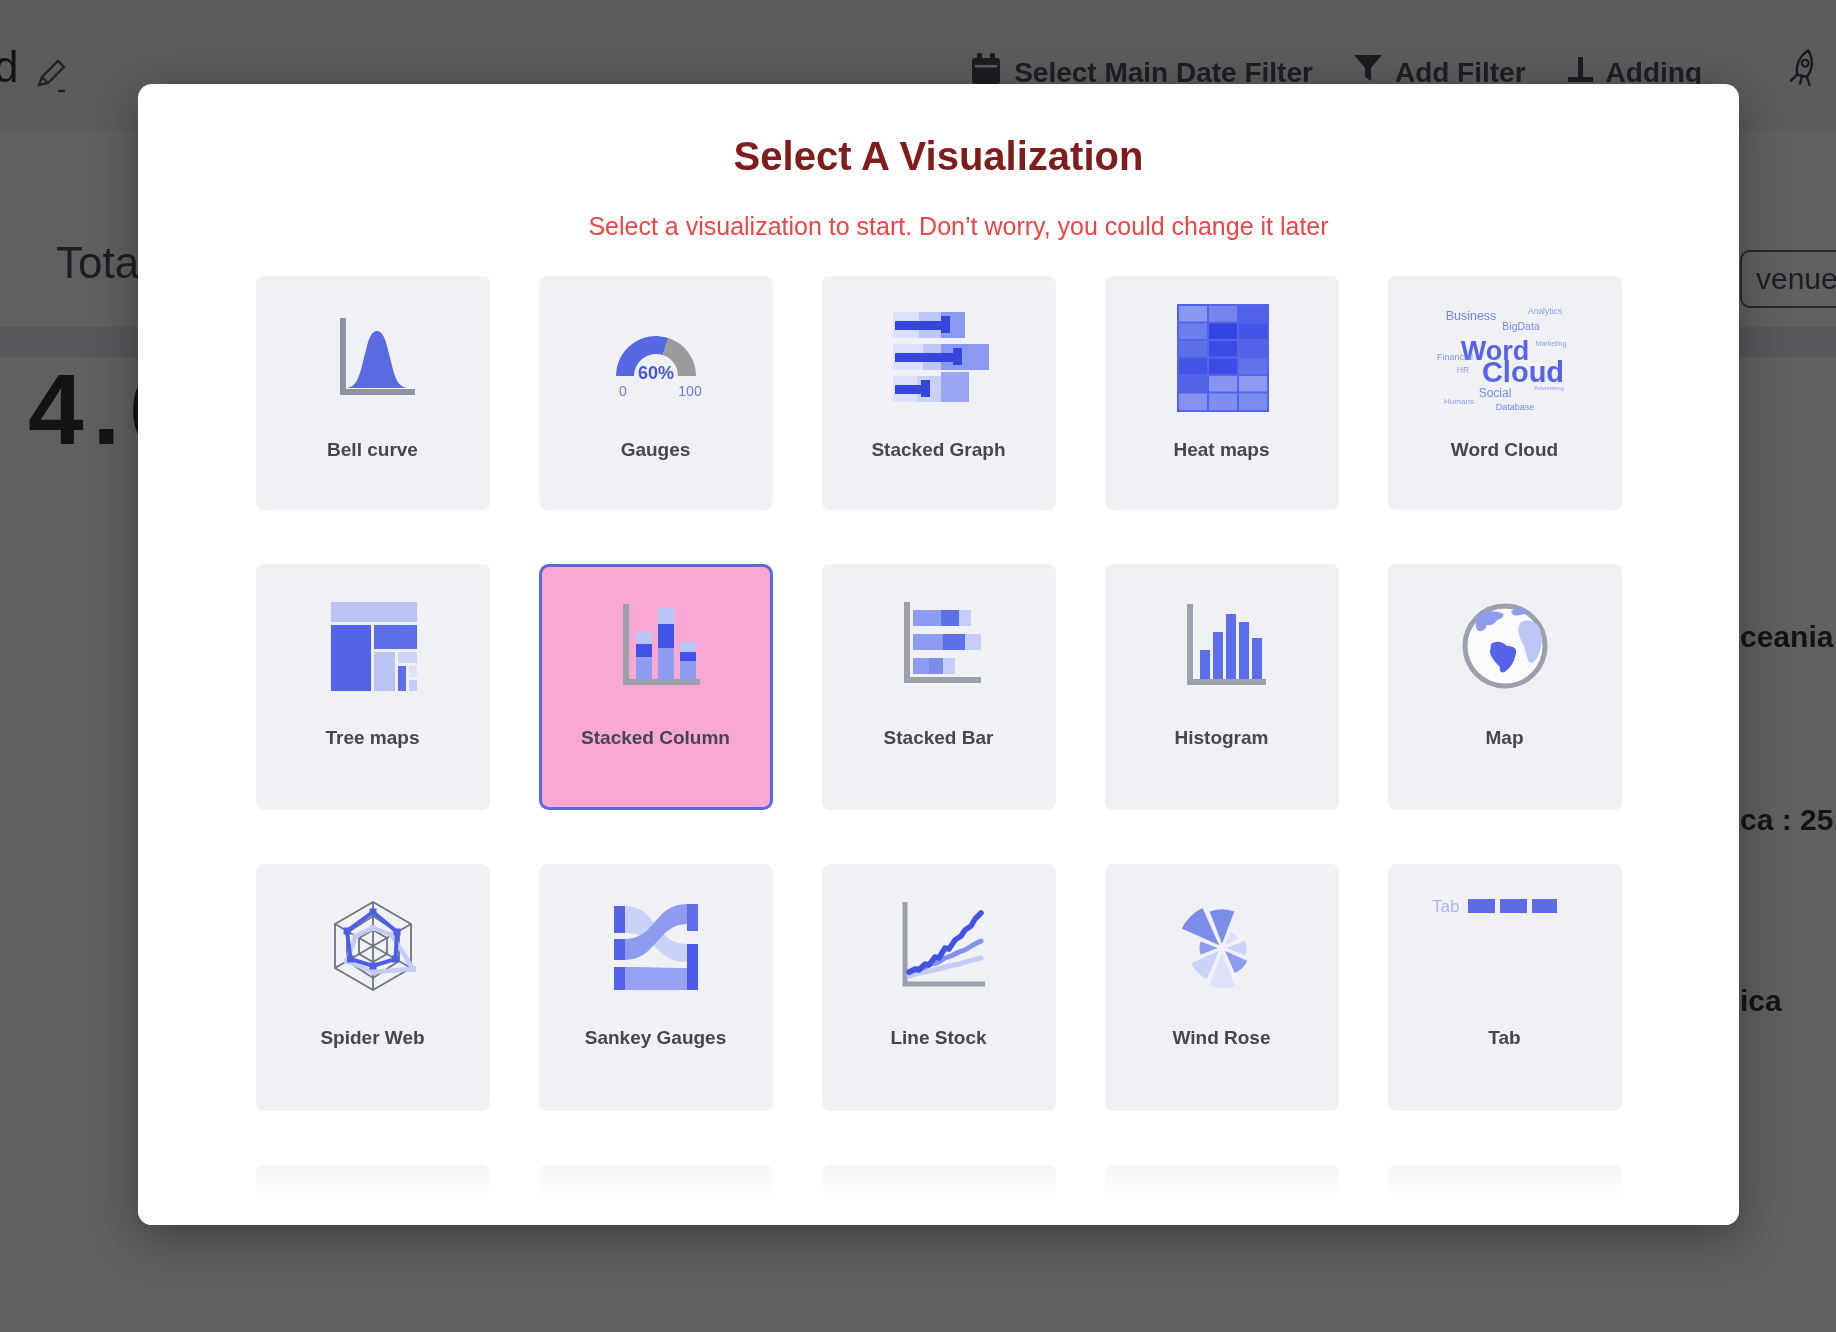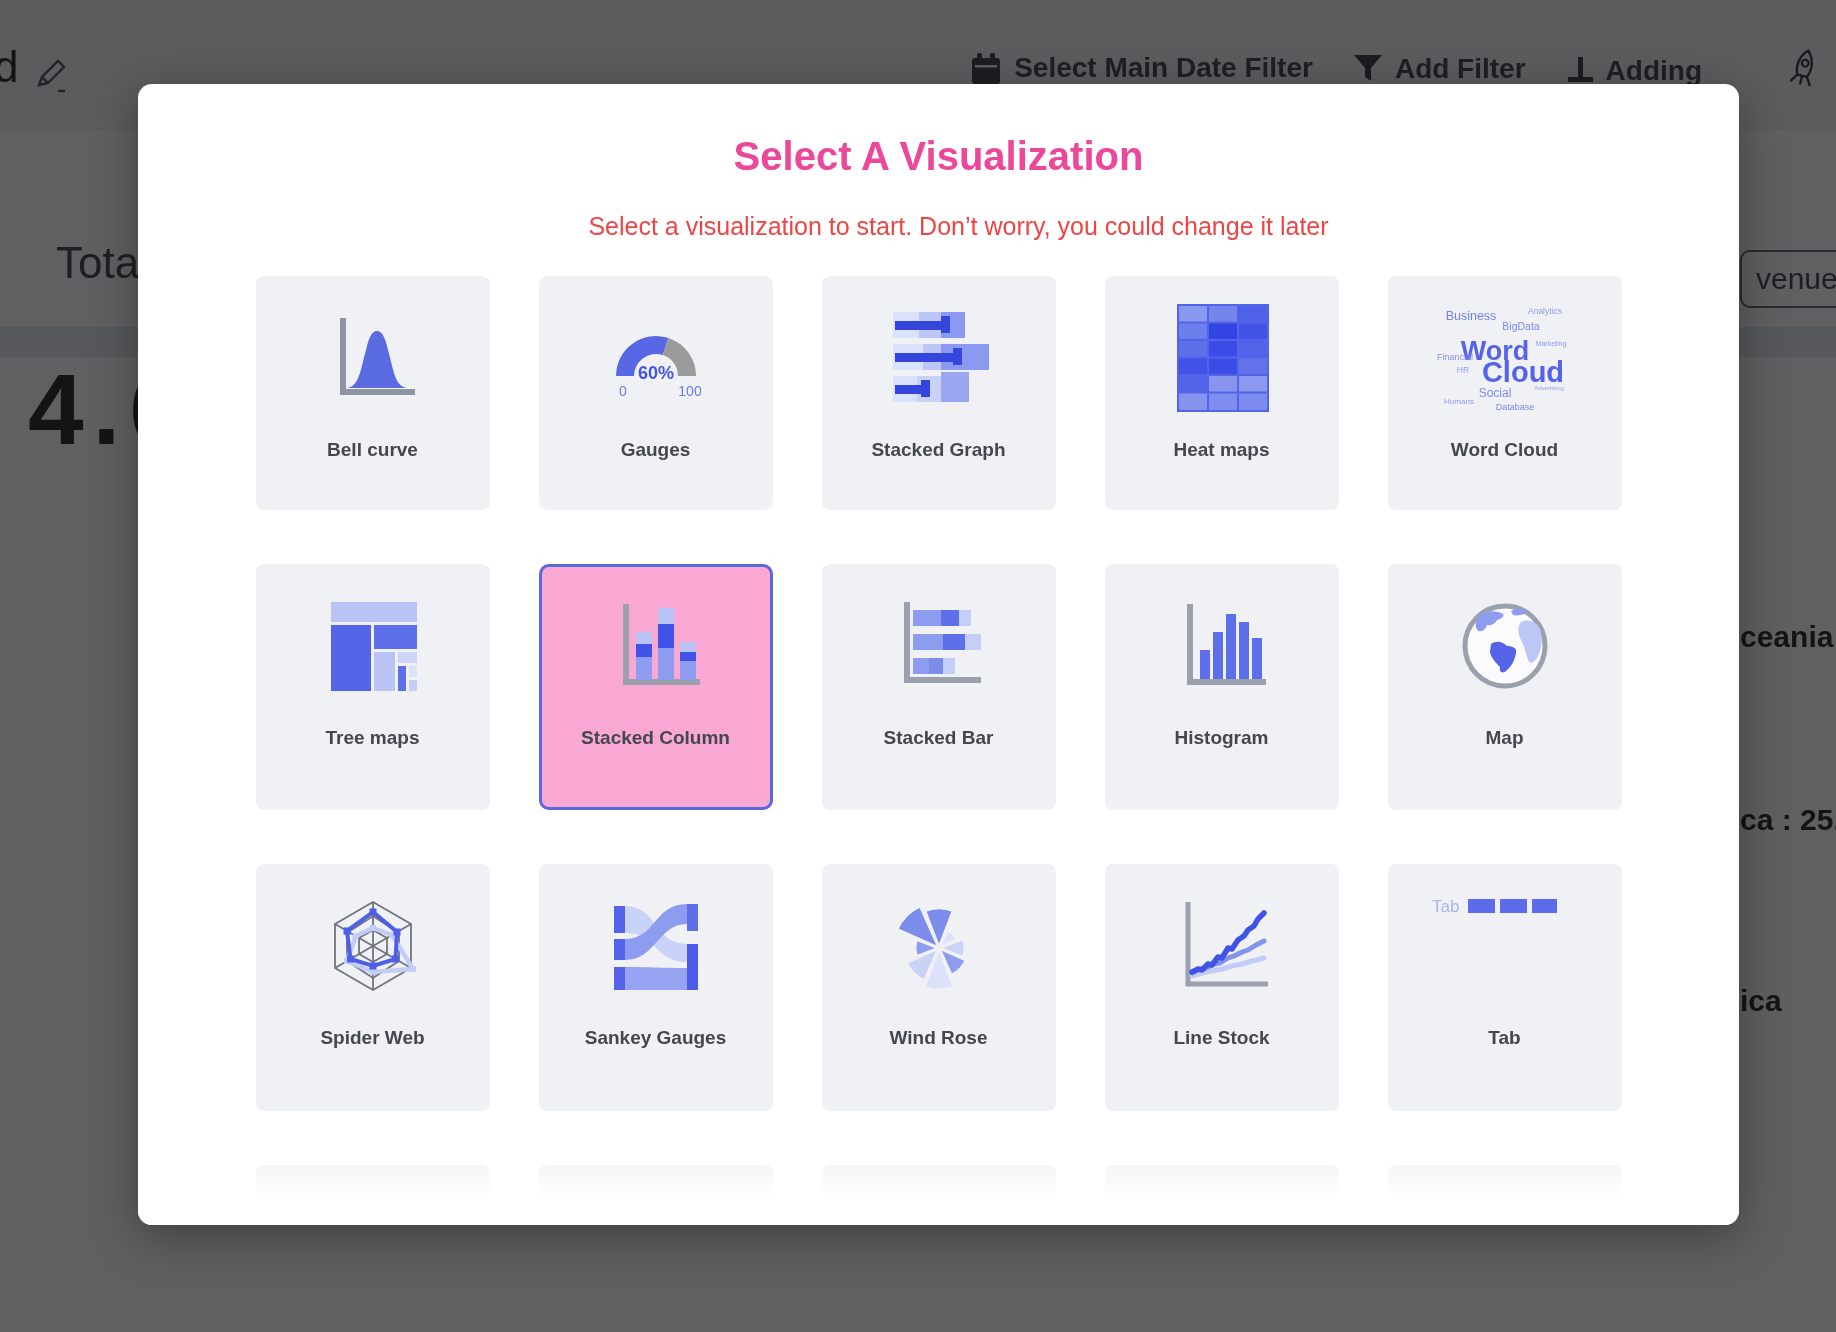--- a/index.html
+++ b/index.html
@@ -6,38 +6,38 @@
   html,body { width:1836px; height:1332px; }
   body { font-family: "Liberation Sans", sans-serif; }
   .screen { position:relative; width:1836px; height:1332px; overflow:hidden; background:#fff; }
 
   
   .bg-page { position:absolute; inset:0; background:#fff; }
   .bg-header { position:absolute; left:0; top:0; width:1836px; height:130px; background:#f1f3f4; }
   .bg-title { position:absolute; left:-6px; top:42px; font-size:44px; color:#202124; }
   .pencil-icon { position:absolute; left:34px; top:58px; }
   .bg-toolbar { position:absolute; right:14px; top:48px; display:flex; align-items:center; gap:14px; }
-  .tb-item { display:flex; gap:12px; font-size:28px; font-weight:bold; color:#3c4043; white-space:nowrap; cursor:pointer; }
+  .tb-item { display:flex; align-items:center; gap:12px; font-size:28px; font-weight:bold; color:#3c4043; white-space:nowrap; cursor:pointer; }
   .tb-sep { width:12px; }
   .bg-kpi-label { position:absolute; left:56px; top:238px; font-size:44px; color:#3f4247; }
   .bg-kpi-value { position:absolute; left:28px; top:352px; font-size:100px; font-weight:bold; letter-spacing:9px; color:#202124; }
   .bg-strip { position:absolute; left:0; top:327px; width:1836px; height:30px; background:#e4e6ea; }
   .bg-chip { position:absolute; left:1740px; top:250px; width:120px; height:58px; border:2px solid #5f6368;
              border-radius:10px; display:flex; align-items:center; padding-left:14px;
              font-size:30px; color:#3c4043; background:#fff; cursor:pointer; }
   .bg-right { position:absolute; left:1740px; font-size:30px; font-weight:bold; color:#202124; white-space:nowrap; }
   .bg-right.r1 { top:620px; } .bg-right.r2 { top:803px; } .bg-right.r3 { top:984px; }
 
   
   .dim { position:absolute; inset:0; background:rgba(13,13,16,0.66); z-index:5; }
 
   
   .modal { position:absolute; left:138px; top:84px; width:1601px; height:1141px; background:#fff;
            border-radius:14px; z-index:10; box-shadow:0 12px 48px rgba(0,0,0,0.35); overflow:hidden; }
-  .modal-title { margin-top:50px; text-align:center; font-size:40px; line-height:44px; font-weight:bold; color:#ec4899; }
+  .modal-title { margin-top:50px; text-align:center; font-size:40px; line-height:44px; font-weight:bold; color:#7f1d1d; }
   .modal-subtitle { margin-top:32px; text-align:center; font-size:25px; line-height:32px; color:#ef4444;padding-left:40px; }
   .grid { margin-top:34px; display:grid; grid-template-columns:repeat(5,234px); column-gap:49px;
           grid-template-rows:234px 246px 247px 70px; row-gap:54px; justify-content:center; }
   .card { background:#f0f1f5; border-radius:8px; display:flex; flex-direction:column; align-items:center;
           padding-top:22px; cursor:pointer; }
   .card.selected { background:#f9a8d4; outline:3px solid #5868dd; outline-offset:-3px; border-radius:10px; }
   .card.partial { padding:0; }
   .icon-wrap { height:128px; display:flex; align-items:flex-start; justify-content:center; }
   .card-label { margin-top:8px; font-size:19px; line-height:31px; font-weight:bold; color:#43474e; text-align:center; }
   .fade { position:absolute; left:0; right:0; bottom:0; height:72px; z-index:3;
@@ -327,47 +327,47 @@
     <rect x="18" y="81" width="11" height="23" fill="#5563e8"></rect>
     <rect x="91" y="18" width="11" height="27" fill="#5f6fe9"></rect>
     <rect x="91" y="58" width="11" height="46" fill="#4d5ce8"></rect>
   </svg>
 </div>
           <div class="card-label">Sankey Gauges</div>
         </div>
         <div class="card">
           <div class="icon-wrap">
   <svg width="120" height="120" viewBox="0 0 120 120">
+    <path d="M26 16 V98 H106" fill="none" stroke="#9ba0ad" stroke-width="5"></path>
+    <path d="M30 90 L40 87 L50 85 L60 83 L70 80 L80 78 L90 75 L102 72" fill="none" stroke="#c3ccf7" stroke-width="5" stroke-linecap="round" stroke-linejoin="round"></path>
+    <path d="M30 87 L38 83 L44 82 L52 78 L58 77 L66 72 L72 70 L80 66 L86 64 L94 59 L102 55" fill="none" stroke="#8392ec" stroke-width="5" stroke-linecap="round" stroke-linejoin="round"></path>
+    <path d="M30 86 L36 83 L40 84 L46 78 L50 79 L56 71 L60 72 L66 62 L70 63 L76 54 L82 50 L86 44 L92 40 L96 33 L102 27" fill="none" stroke="#4053e6" stroke-width="5.5" stroke-linecap="round" stroke-linejoin="round"></path>
+  </svg>
+</div>
+          <div class="card-label">Line Stock</div>
+        </div>
+        <div class="card">
+          <div class="icon-wrap">
+  <svg width="120" height="120" viewBox="0 0 120 120">
     <g stroke="#f0f1f5" stroke-width="3">
       <path d="M60 62 L45.7 24.6 A40 40 0 0 1 74.3 24.6 Z" fill="#7c8ceb"></path>
       <path d="M60 62 L52.8 43.3 A20 20 0 0 1 67.2 43.3 Z" fill="#dde2fb" transform="rotate(45 60 62)"></path>
       <path d="M60 62 L50.7 37.7 A26 26 0 0 1 69.3 37.7 Z" fill="#c9d2f7" transform="rotate(90 60 62)"></path>
       <path d="M60 62 L49.3 34 A30 30 0 0 1 70.7 34 Z" fill="#8e9cf0" transform="rotate(135 60 62)"></path>
       <path d="M60 62 L45 22.8 A42 42 0 0 1 75 22.8 Z" fill="#dde2fb" transform="rotate(180 60 62)"></path>
       <path d="M60 62 L47.1 28.4 A36 36 0 0 1 72.9 28.4 Z" fill="#c9d2f7" transform="rotate(225 60 62)"></path>
       <path d="M60 62 L51.4 39.6 A24 24 0 0 1 68.6 39.6 Z" fill="#8e9cf0" transform="rotate(270 60 62)"></path>
       <path d="M60 62 L43.5 19 A46 46 0 0 1 76.5 19 Z" fill="#7c8ceb" transform="rotate(315 60 62)"></path>
     </g>
   </svg>
 </div>
           <div class="card-label">Wind Rose</div>
         </div>
         <div class="card">
           <div class="icon-wrap">
-  <svg width="120" height="120" viewBox="0 0 120 120">
-    <path d="M26 16 V98 H106" fill="none" stroke="#9ba0ad" stroke-width="5"></path>
-    <path d="M30 90 L40 87 L50 85 L60 83 L70 80 L80 78 L90 75 L102 72" fill="none" stroke="#c3ccf7" stroke-width="5" stroke-linecap="round" stroke-linejoin="round"></path>
-    <path d="M30 87 L38 83 L44 82 L52 78 L58 77 L66 72 L72 70 L80 66 L86 64 L94 59 L102 55" fill="none" stroke="#8392ec" stroke-width="5" stroke-linecap="round" stroke-linejoin="round"></path>
-    <path d="M30 86 L36 83 L40 84 L46 78 L50 79 L56 71 L60 72 L66 62 L70 63 L76 54 L82 50 L86 44 L92 40 L96 33 L102 27" fill="none" stroke="#4053e6" stroke-width="5.5" stroke-linecap="round" stroke-linejoin="round"></path>
-  </svg>
-</div>
-          <div class="card-label">Line Stock</div>
-        </div>
-        <div class="card">
-          <div class="icon-wrap">
   <svg width="150" height="38" viewBox="0 0 150 38">
     <text x="2" y="26" font-size="17" fill="#a9b5f4">Tab</text>
     <rect x="38" y="13" width="27" height="14" fill="#5c6ce9"></rect>
     <rect x="70" y="13" width="27" height="14" fill="#5c6ce9"></rect>
     <rect x="102" y="13" width="25" height="14" fill="#5c6ce9"></rect>
   </svg>
 </div>
           <div class="card-label">Tab</div>
         </div>
         <div class="card partial"></div>

